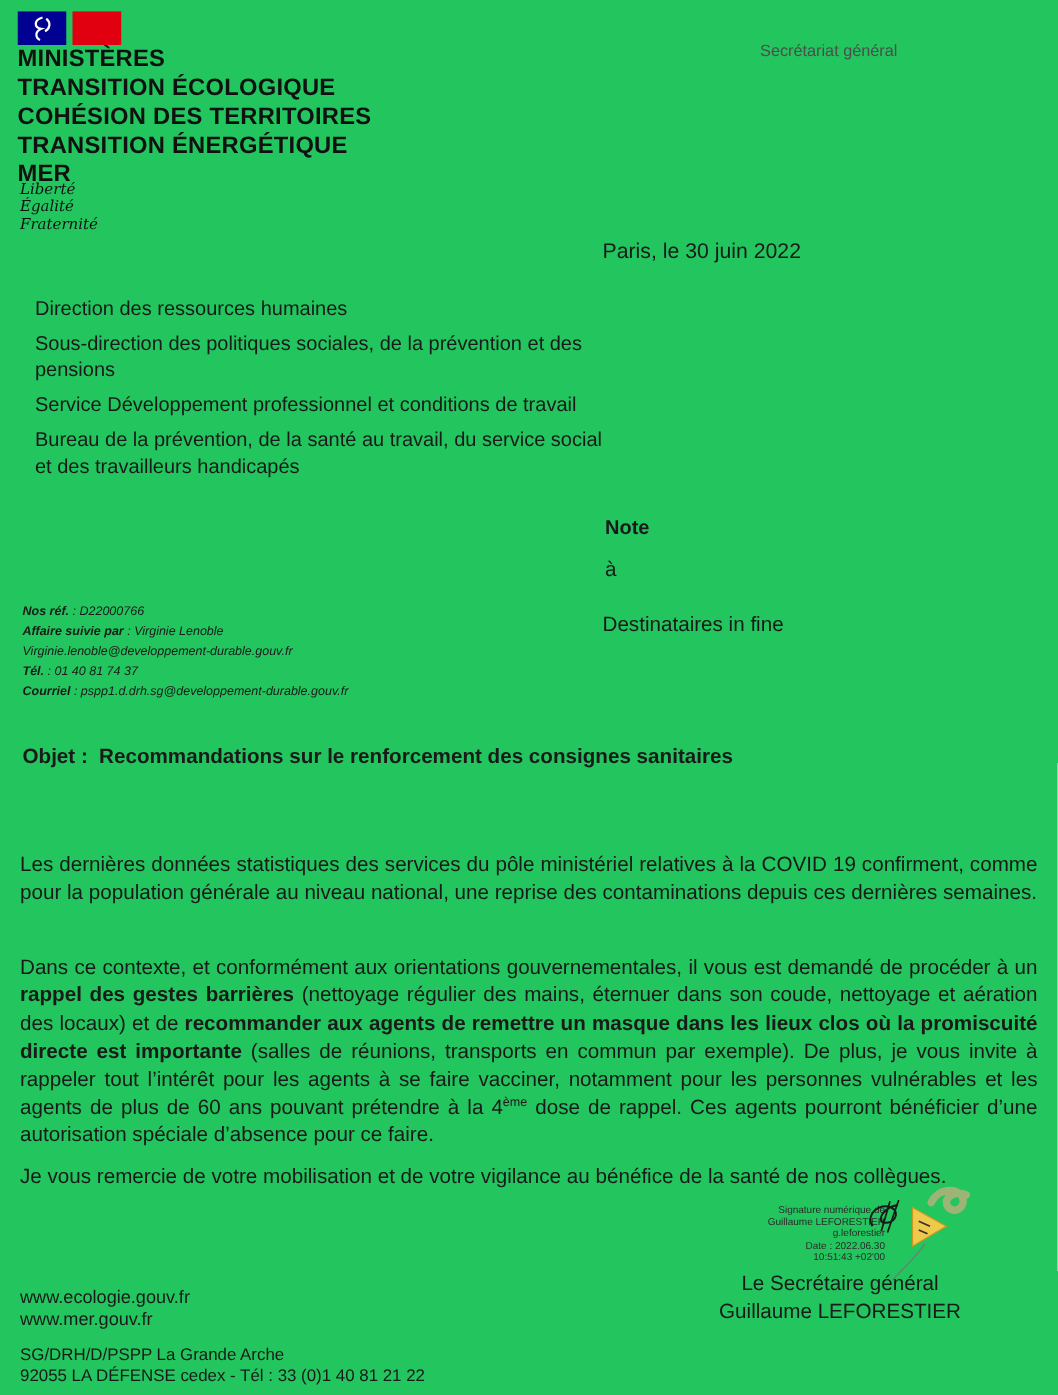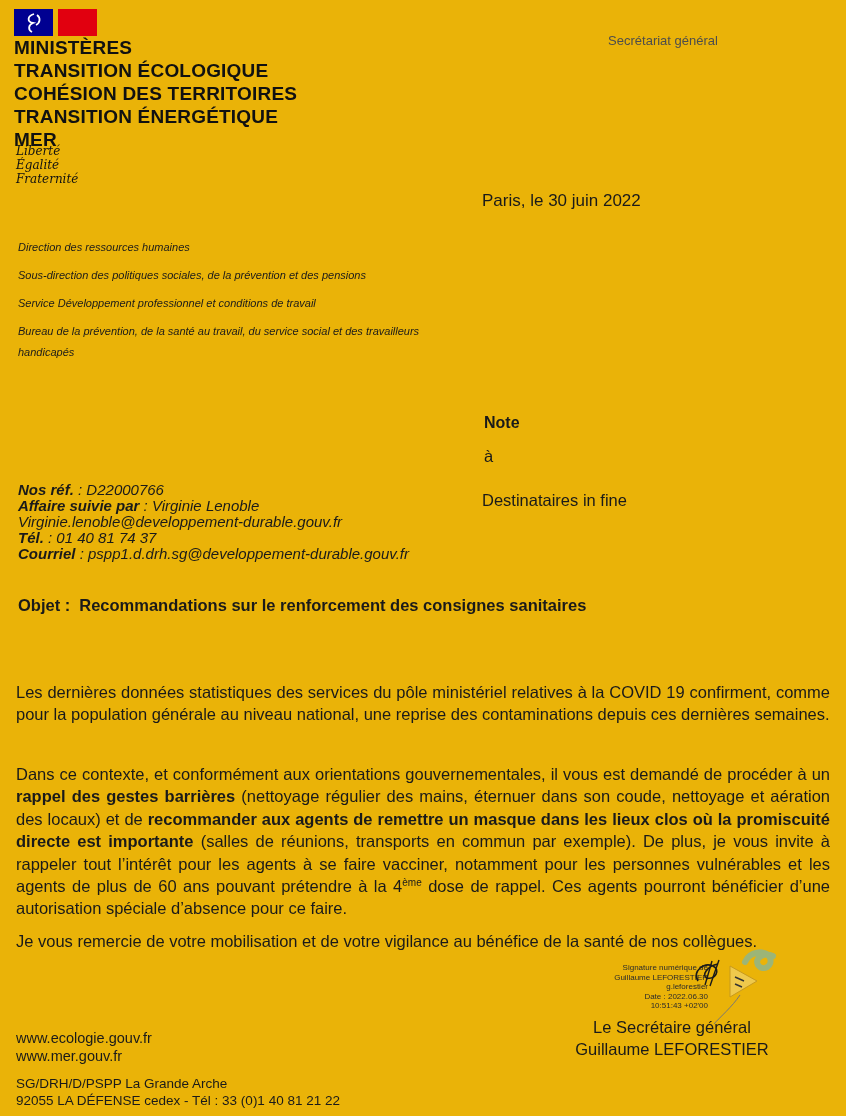--- a/index.html
+++ b/index.html
@@ -1,39 +1,39 @@
 <!DOCTYPE html>
 <html><head>
 <meta charset="utf-8">
 <style>
   html,body{margin:0;padding:0;background:#e8e8e8;}
   .page{
     position:relative;
     width:846px;height:1116px;
-    background:#eab308;
+    background:#22c55e;
     margin:0 auto;
     font-family:"Liberation Sans","DejaVu Sans",sans-serif;
     color:#1a1a1a;
     overflow:hidden;
   }
   .abs{position:absolute;}
   
   .ministry{left:14px;top:36px;font-weight:bold;font-size:19px;line-height:23px;letter-spacing:.2px;color:#111;}
   .motto{left:16px;top:144px;font-family:"DejaVu Serif","Liberation Serif",serif;font-style:italic;font-size:12px;line-height:14px;color:#111;}
   .secretariat{left:520px;top:33px;width:286px;text-align:center;font-weight:normal;font-size:13px;color:#4d4d4d;}
   .dateline{left:482px;top:191px;font-size:17px;}
   
-  .sender{left:18px;top:237px;width:458px;font-style:italic;font-size:11px;line-height:21px;}
+  .sender{left:28px;top:237px;width:458px;font-size:16px;line-height:21px;}
   .sender p{margin:0 0 7px 0;}
   
   .note-title{left:484px;top:414px;font-weight:bold;font-size:16px;}
   .note-a{left:484px;top:447px;font-size:16.5px;}
   .note-dest{left:482px;top:491px;font-size:16.5px;}
   
-  .refs{left:18px;top:482px;font-size:15px;line-height:16px;font-style:italic;}
+  .refs{left:18px;top:482px;font-size:10px;line-height:16px;font-style:italic;}
   .refs .lbl{font-weight:bold;}
   
   .objet{left:18px;top:596px;font-weight:bold;font-size:16.5px;}
   .objet .objet-text{margin-left:9px;}
   
   .para{left:16px;width:814px;font-size:16.5px;line-height:22.4px;text-align:justify;}
   .p1{top:681px;}
   .p2{top:763px;}
   .p3{top:930px;text-align:left;}
   .bold{font-weight:bold;}

